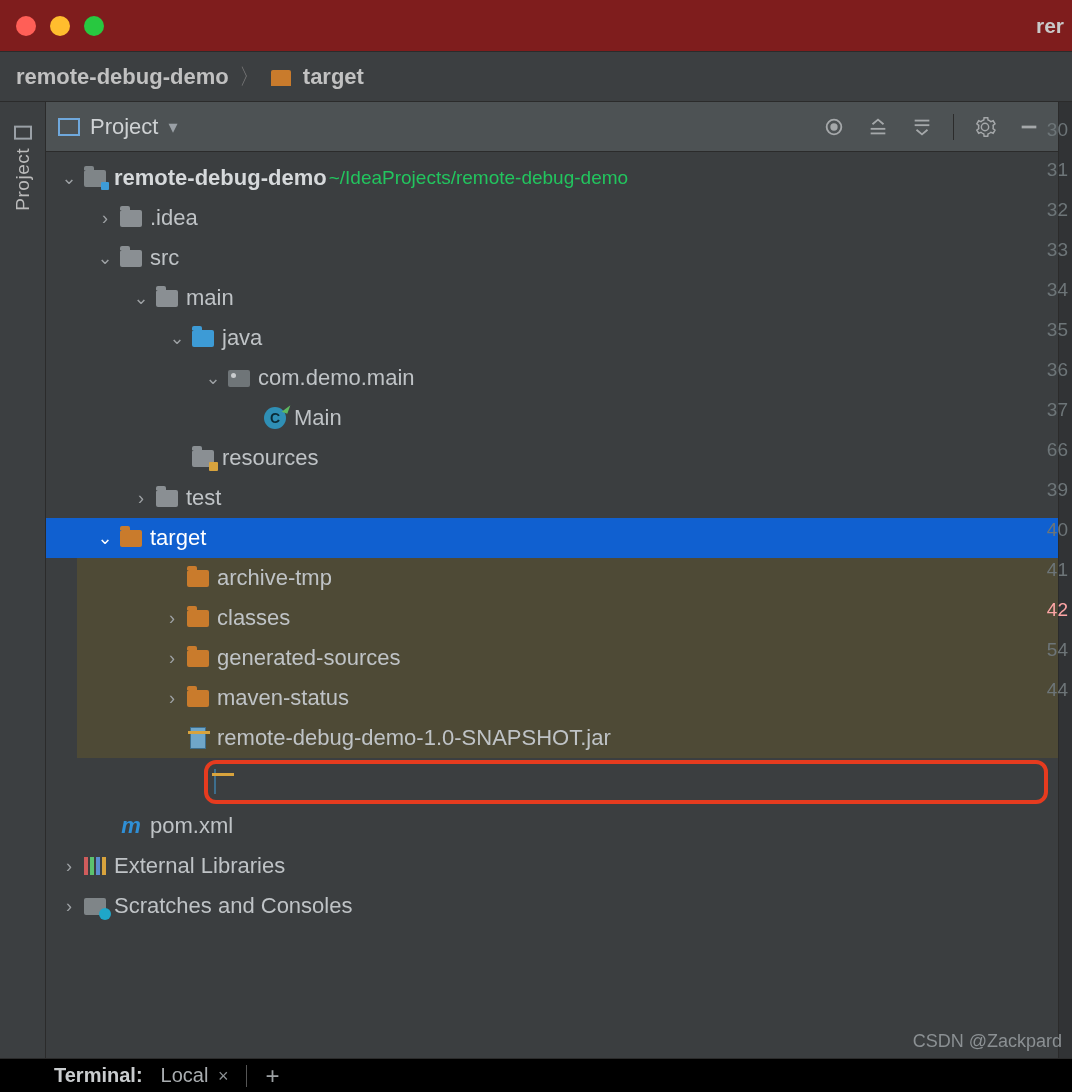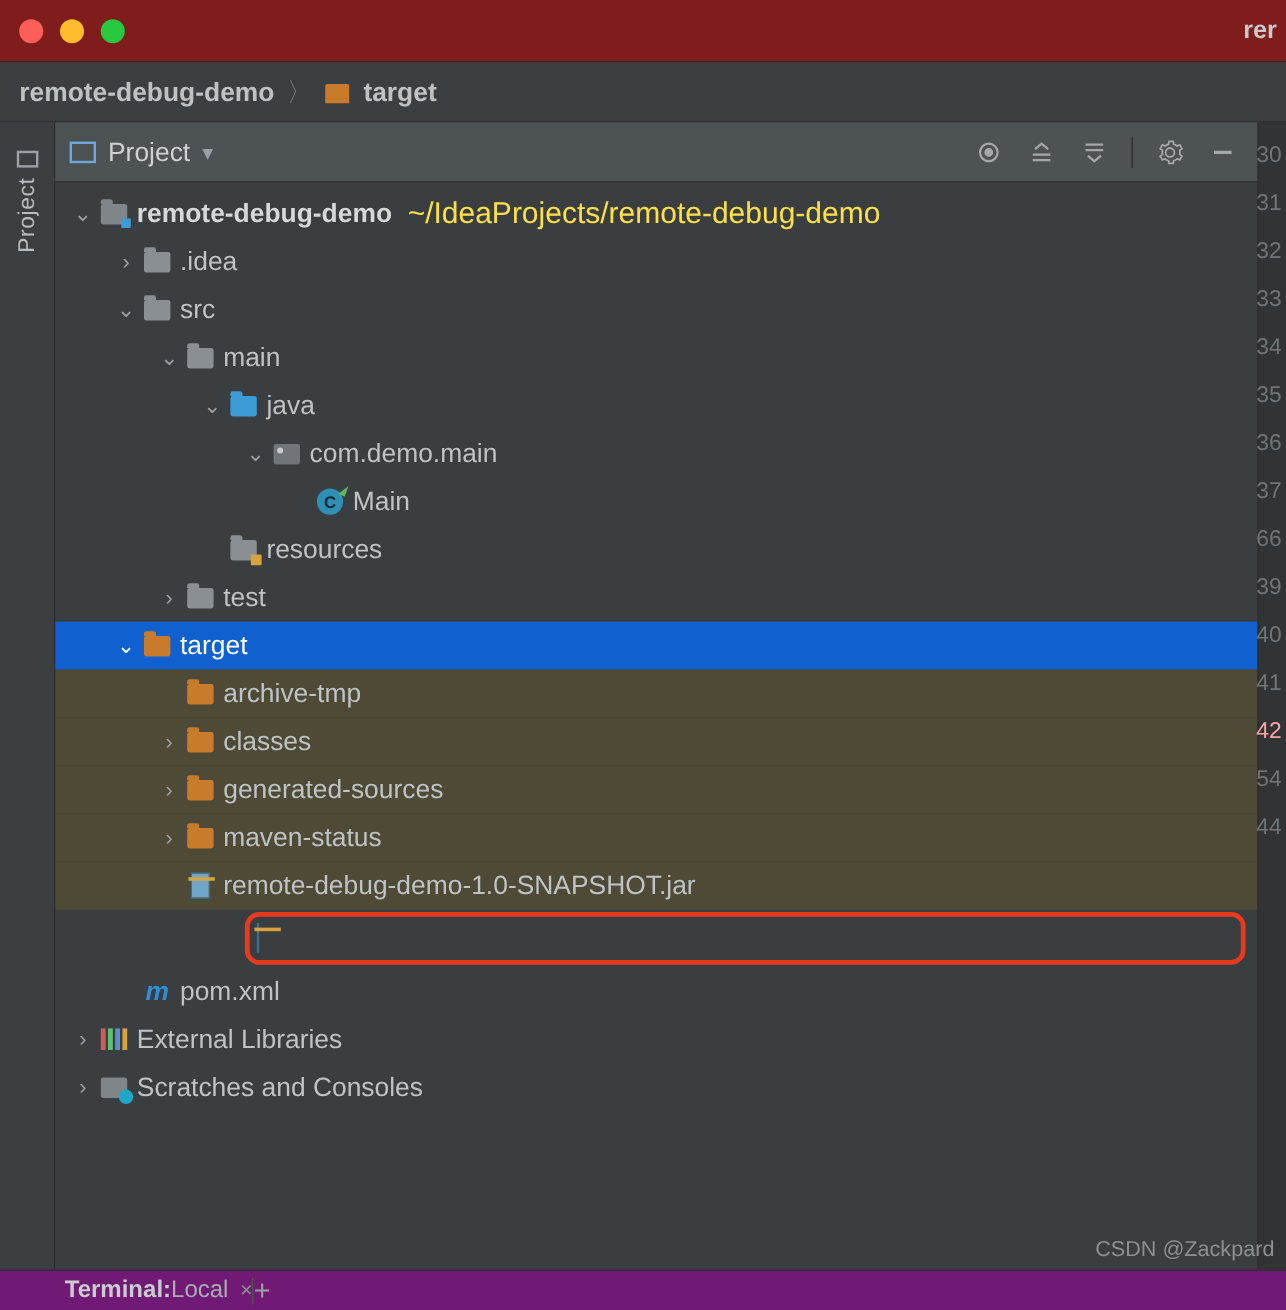--- a/index.html
+++ b/index.html
@@ -125,25 +125,25 @@
     cursor: default;
   }
   .node .indent { display:inline-block; }
   .node .caret {
     width:26px; text-align:center; color:#9da1a4; font-size:18px; user-select:none;
     cursor:pointer;
   }
   .node .caret.blank { visibility:hidden; }
   .node .icon { width:26px; display:inline-flex; align-items:center; justify-content:center; }
   .node .label { margin-left:6px; }
-  .node .muted { color:#fde047; margin-left:13px; font-size:25px; }
+  .node .muted { color:#22c55e; margin-left:2px; font-size:19px; }
   .node.bold .label { color:#d6d9db; font-weight:700; }
   .node.selected { background:#1060d0; color:#ffffff; }
   .node.selected .label, .node.selected .caret { color:#ffffff; }
-  .node.highlight-bg { background:#4e4a36; }
+  .node.highlight-bg { background:#4e4a36;margin-left:31px; }
 
   
   .ico-folder { width:22px; height:17px; background:#8a8f93; border-radius:2px; position:relative; }
   .ico-folder::before { content:""; position:absolute; top:-4px; left:0; width:10px; height:4px; background:#8a8f93; border-radius:2px 2px 0 0; }
   .ico-folder.orange { background:#c97b2c; }
   .ico-folder.orange::before { background:#c97b2c; }
   .ico-folder.blue { background:#3d9bd6; }
   .ico-folder.blue::before { background:#3d9bd6; }
   .ico-folder.module { background:#7f8588; }
   .ico-folder.module::before { background:#7f8588; }
@@ -180,34 +180,34 @@
   .red-box {
     border: 4px solid #e63b1f;
     border-radius: 12px;
     margin: 0 10px 0 158px;
     height: 44px;
     display:flex; align-items:center;
   }
 
   
   .editor-strip {
-    width: 24px;
+    width: 14px;
     background: #313335;
     border-left: 1px solid #2b2b2b;
     color:#6d7578; font-size:19px; text-align:left;
     padding-top: 8px;
   }
   .editor-strip div { height:40px; padding-right:4px; display:flex; align-items:center; justify-content:flex-end;}
   .editor-strip div.hi { color:#fca5a5; }
 
   
   .bottom-bar {
     position:absolute; left:0; right:0; bottom:0; height:34px;
-    background:#701a75; border-top:1px solid #2b2b2b;
-    display:flex; align-items:center; padding-left:54px; 
+    background:#000000; border-top:1px solid #2b2b2b;
+    display:flex; align-items:center; padding-left:54px; gap:18px;
     color:#a9adb0; font-size:20px;text-align:right;
   }
   .bottom-bar .sep { width:1px; height:22px; background:#555; }
   .tab-x { color:#8b9093; font-size:18px; margin-left:4px; cursor:pointer;}
 
   .watermark {
     position:absolute; right:10px; bottom:40px; color:#8b9093; font-size:18px;
   }
   svg { display:block; }
 </style>

